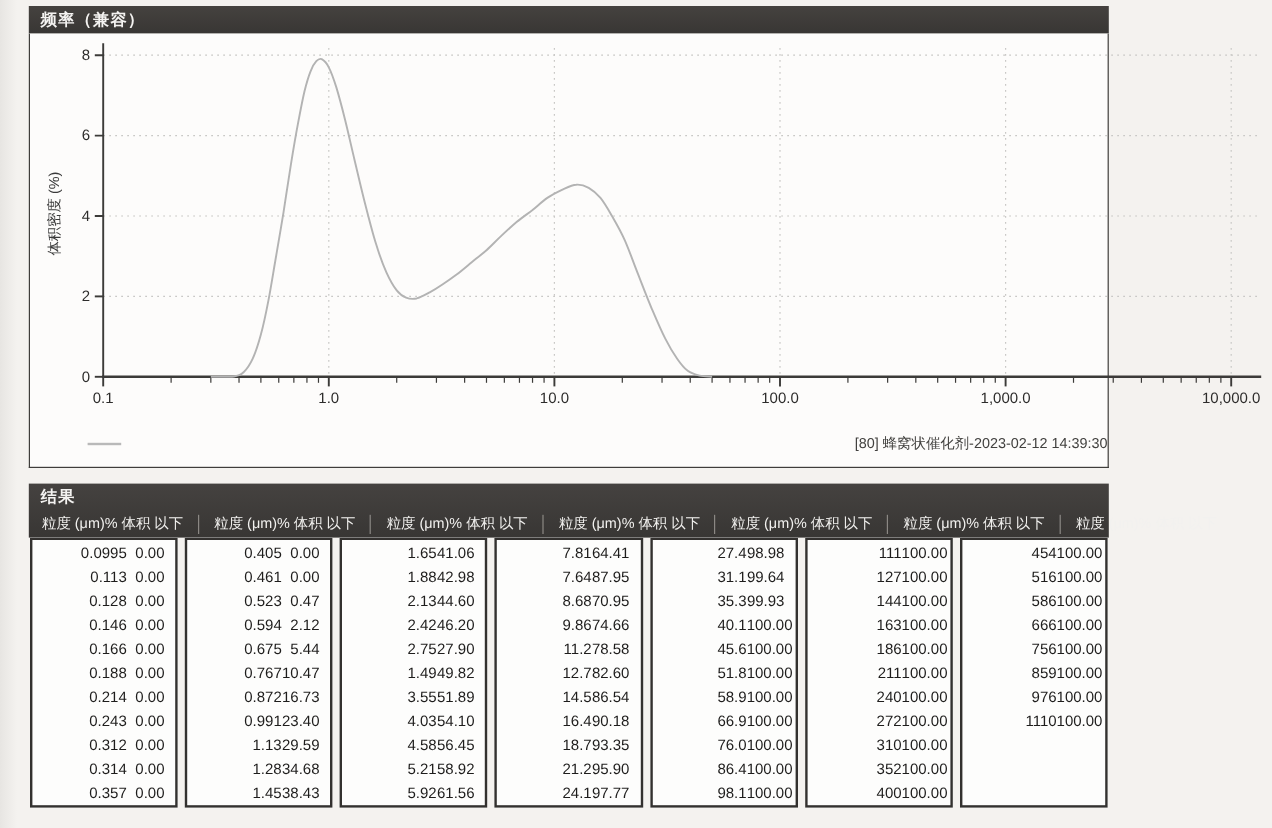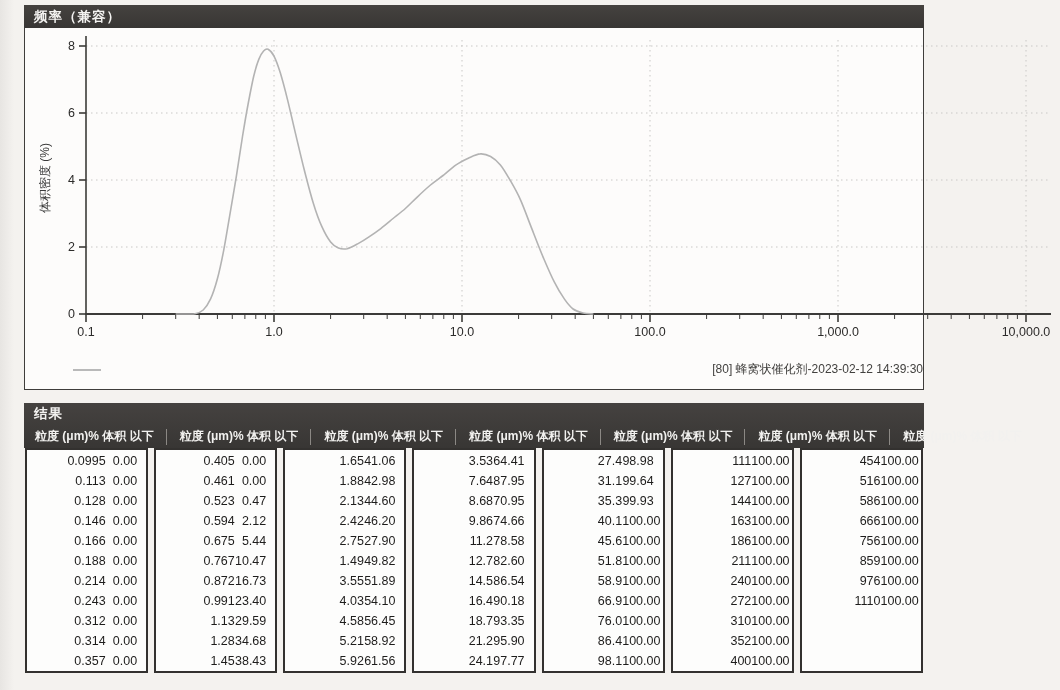--- a/index.html
+++ b/index.html
@@ -38,21 +38,21 @@
   .results-head-block { background:linear-gradient(180deg,#454240,#383634); }
   .results-titlebar {
     height:24px; color:#f4f3f1; font-size:13.5px; font-weight:bold; letter-spacing:1px;
     display:flex; align-items:flex-start; padding:2px 10px 0 10px;
   }
   .results-header {
     height:21px; display:grid; grid-template-columns:repeat(7,1fr); gap:6px; padding:0 1px;
   }
   .results-header .hcell {
     display:flex; justify-content:space-between; align-items:center;
-    padding:0 10px 2px 10px; color:#f2f1ef; font-size:12px; font-weight:bold;
+    padding:0 10px 2px 10px; color:#f2f1ef; font-size:12px; font-weight:normal;
     white-space:nowrap; position:relative;
   }
   .results-header .hcell + .hcell::before {
     content:""; position:absolute; left:-4px; top:2px; bottom:3px; width:1px; background:#8b8884;
   }
   .results-body {
     display:grid; grid-template-columns:repeat(7,1fr); gap:6px; padding:0 1px; height:221px;
   }
   .col-group { background:#fdfdfc; border:2px solid #33312f; padding-top:1px; }
   .trow { display:flex; height:20px; line-height:20px; font-size:12.5px; color:#1e1d1c; white-space:nowrap; }
@@ -321,21 +321,21 @@
           <span class="size">5.21</span>
           <span class="pct">58.92</span>
         </div>
         <div class="trow">
           <span class="size">5.92</span>
           <span class="pct">61.56</span>
         </div>
       </div>
       <div class="col-group">
         <div class="trow">
-          <span class="size">3.53</span>
+          <span class="size">7.81</span>
           <span class="pct">64.41</span>
         </div>
         <div class="trow">
           <span class="size">7.64</span>
           <span class="pct">87.95</span>
         </div>
         <div class="trow">
           <span class="size">8.68</span>
           <span class="pct">70.95</span>
         </div>

